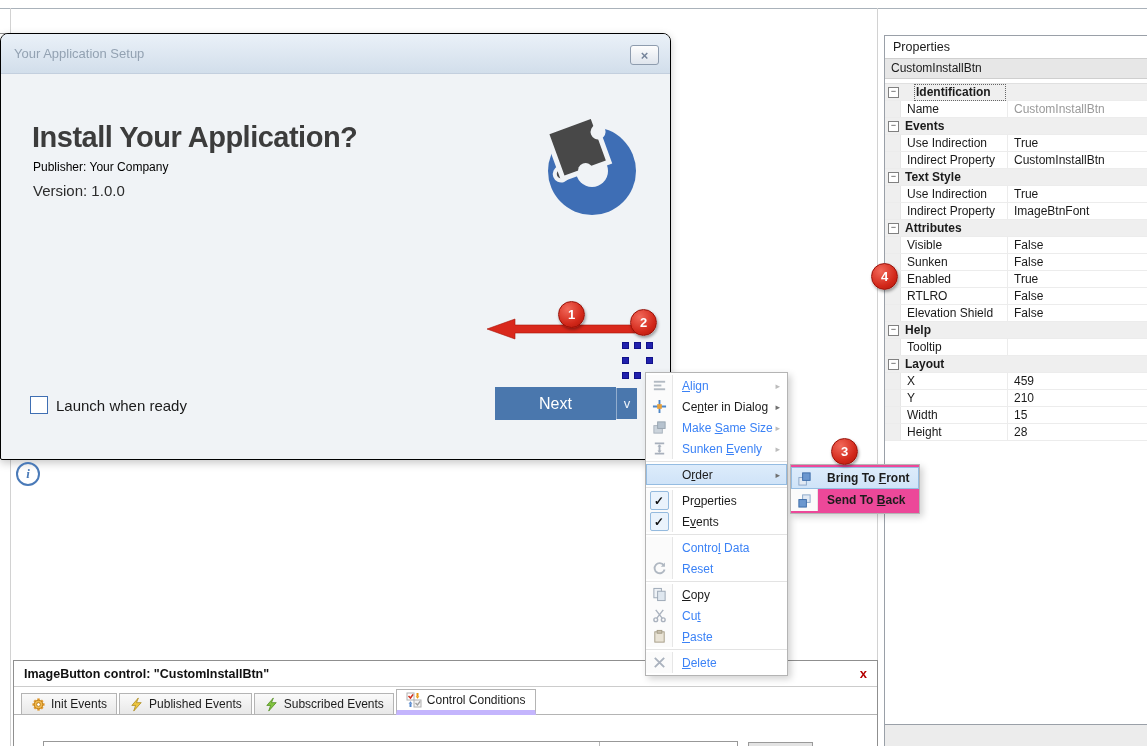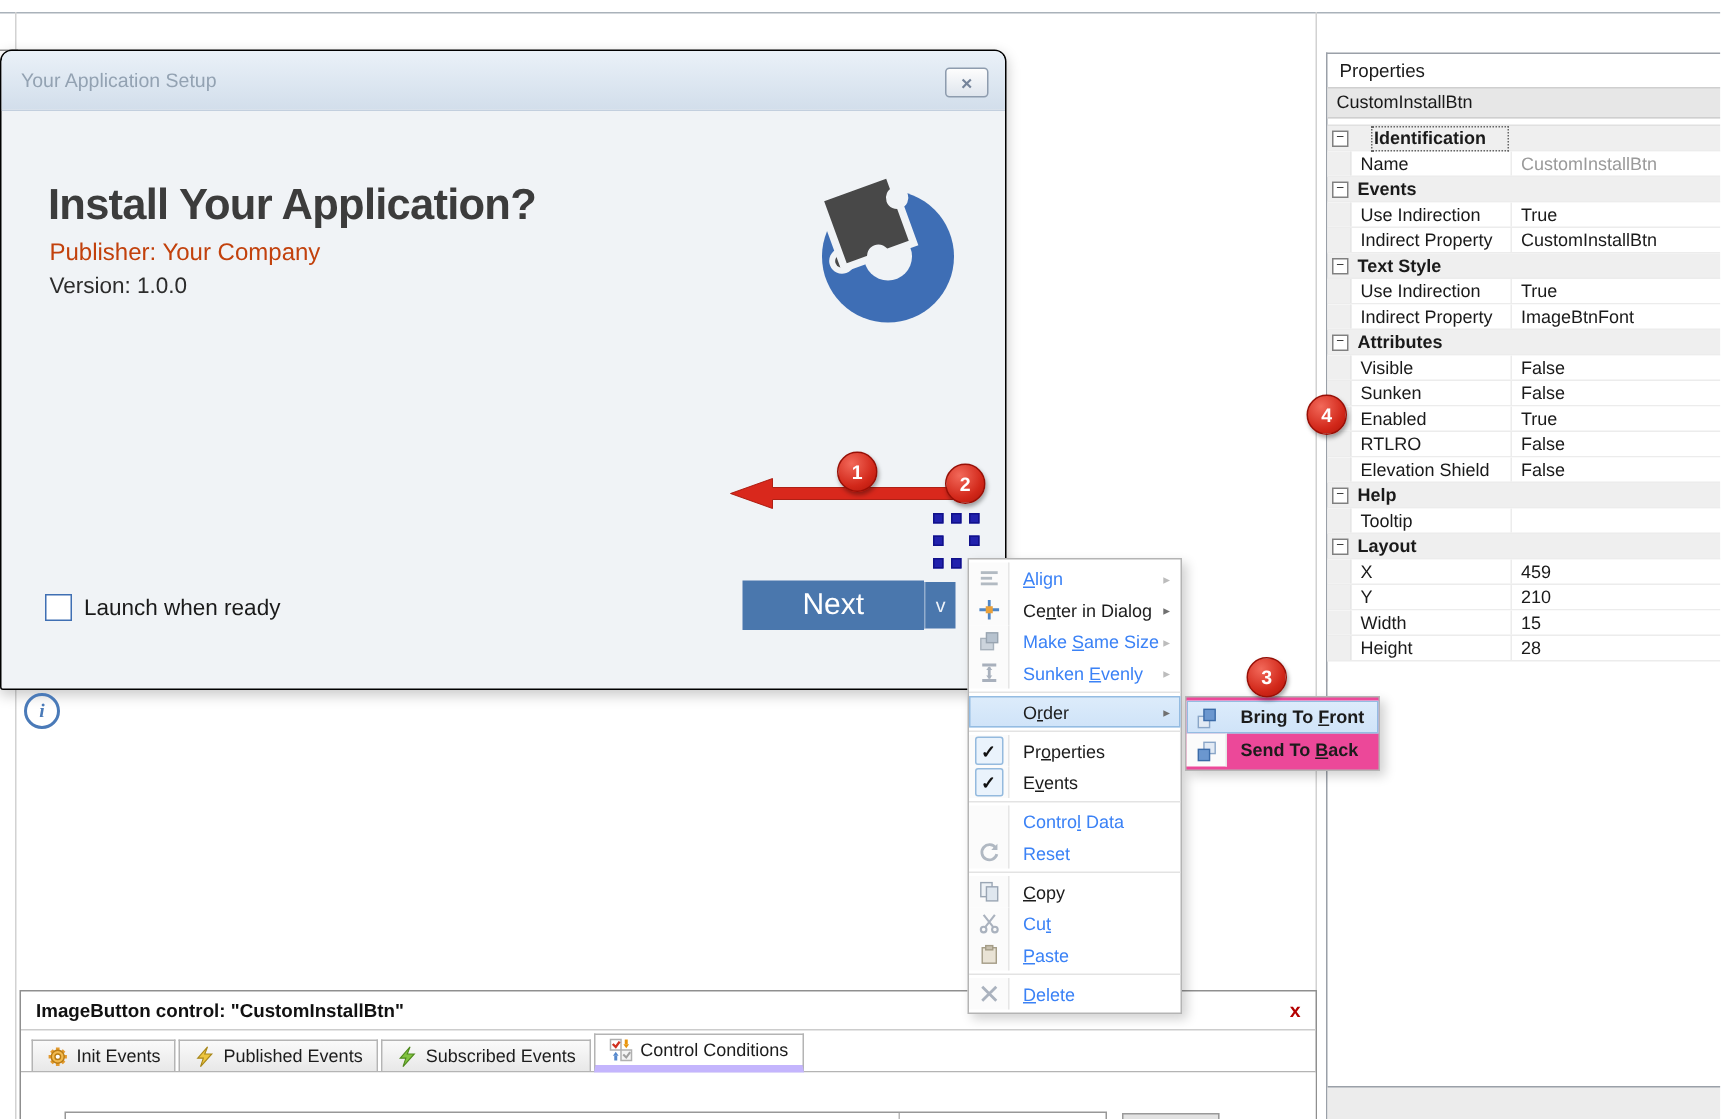--- a/index.html
+++ b/index.html
@@ -13,28 +13,28 @@
   .vline-right{left:877px;}
   .left-stub{position:absolute;left:-4px;top:33px;width:14px;height:21px;background:#fff;border:1px solid #8f8f8f;}
 
   
   .dialog{position:absolute;left:0;top:33px;width:669px;height:425px;background:#f0f3f6;border:1px solid #000000;border-radius:8px 8px 2px 2px;box-shadow:0 3px 9px rgba(0,0,0,.22);}
   .titlebar{position:relative;height:39px;border-radius:7px 7px 0 0;background:linear-gradient(#eaf1f8,#d2deeb);border-bottom:1px solid #c3cfde;}
   .titlebar-text{position:absolute;left:13px;top:12px;font-size:13px;color:#93a2b2;}
   .closebtn{position:absolute;right:11px;top:11px;width:27px;height:18px;background:linear-gradient(#fdfdfd,#dfe5ed);border:1px solid #8e9cae;border-radius:3px;display:flex;align-items:center;justify-content:center;color:#75849a;font-size:13px;font-weight:bold;line-height:1;cursor:default;}
   .dbody{position:relative;height:395px;}
   .heading{position:absolute;left:31px;top:47px;font-size:29px;font-weight:bold;color:#3c3c3c;letter-spacing:-.5px;}
-  .publisher{position:absolute;left:32px;top:86px;font-size:16px;color:#c2410c;}
+  .publisher{position:absolute;left:32px;top:86px;font-size:12px;color:#000000;}
   .version{position:absolute;left:32px;top:108px;font-size:15px;color:#2c2c2c;}
   .logo{position:absolute;left:532px;top:44px;}
   .launch-row{position:absolute;left:29px;top:322px;display:flex;align-items:center;gap:8px;}
   .cbx{width:16px;height:16px;background:#fff;border:1px solid #3f6fb3;display:inline-block;}
   .cbx-label{font-size:15px;color:#1a1a1a;}
   .info{position:absolute;left:15px;top:388px;width:20px;height:20px;border:2px solid #4a7ab8;border-radius:50%;color:#4a7ab8;display:flex;align-items:center;justify-content:center;font-family:"Liberation Serif",serif;font-style:italic;font-weight:bold;font-size:13px;}
-  .next-btn{position:absolute;left:494px;top:313px;width:121px;height:33px;background:#4a77ad;color:#fff;font-size:20px;display:flex;align-items:center;justify-content:center;}
+  .next-btn{position:absolute;left:494px;top:313px;width:121px;height:33px;background:#4a77ad;color:#fff;font-size:16px;display:flex;align-items:center;justify-content:center;}
   .chev-btn{position:absolute;left:615px;top:314px;width:20px;height:31px;background:#4a77ad;border-left:1px solid rgba(255,255,255,.4);color:#eef3fa;font-size:13px;display:flex;align-items:center;justify-content:center;}
 
   
   .hdl{position:absolute;width:7px;height:7px;background:#2121ad;border:1px solid #11118a;box-sizing:border-box;}
 
   
   .bpanel{position:absolute;left:13px;top:660px;width:865px;height:88px;background:#fff;border:1px solid #8f8f8f;box-sizing:border-box;}
   .bp-head{height:25px;display:flex;align-items:center;padding:0 10px;border-bottom:1px solid #cccccc;font-size:12.5px;font-weight:bold;color:#111;}
   .bp-close{margin-left:auto;color:#b40000;font-weight:bold;font-size:13px;line-height:1;cursor:default;}
   .bp-tabs{position:relative;height:27px;display:flex;align-items:flex-end;padding-left:7px;border-bottom:1px solid #b4b4b4;}

